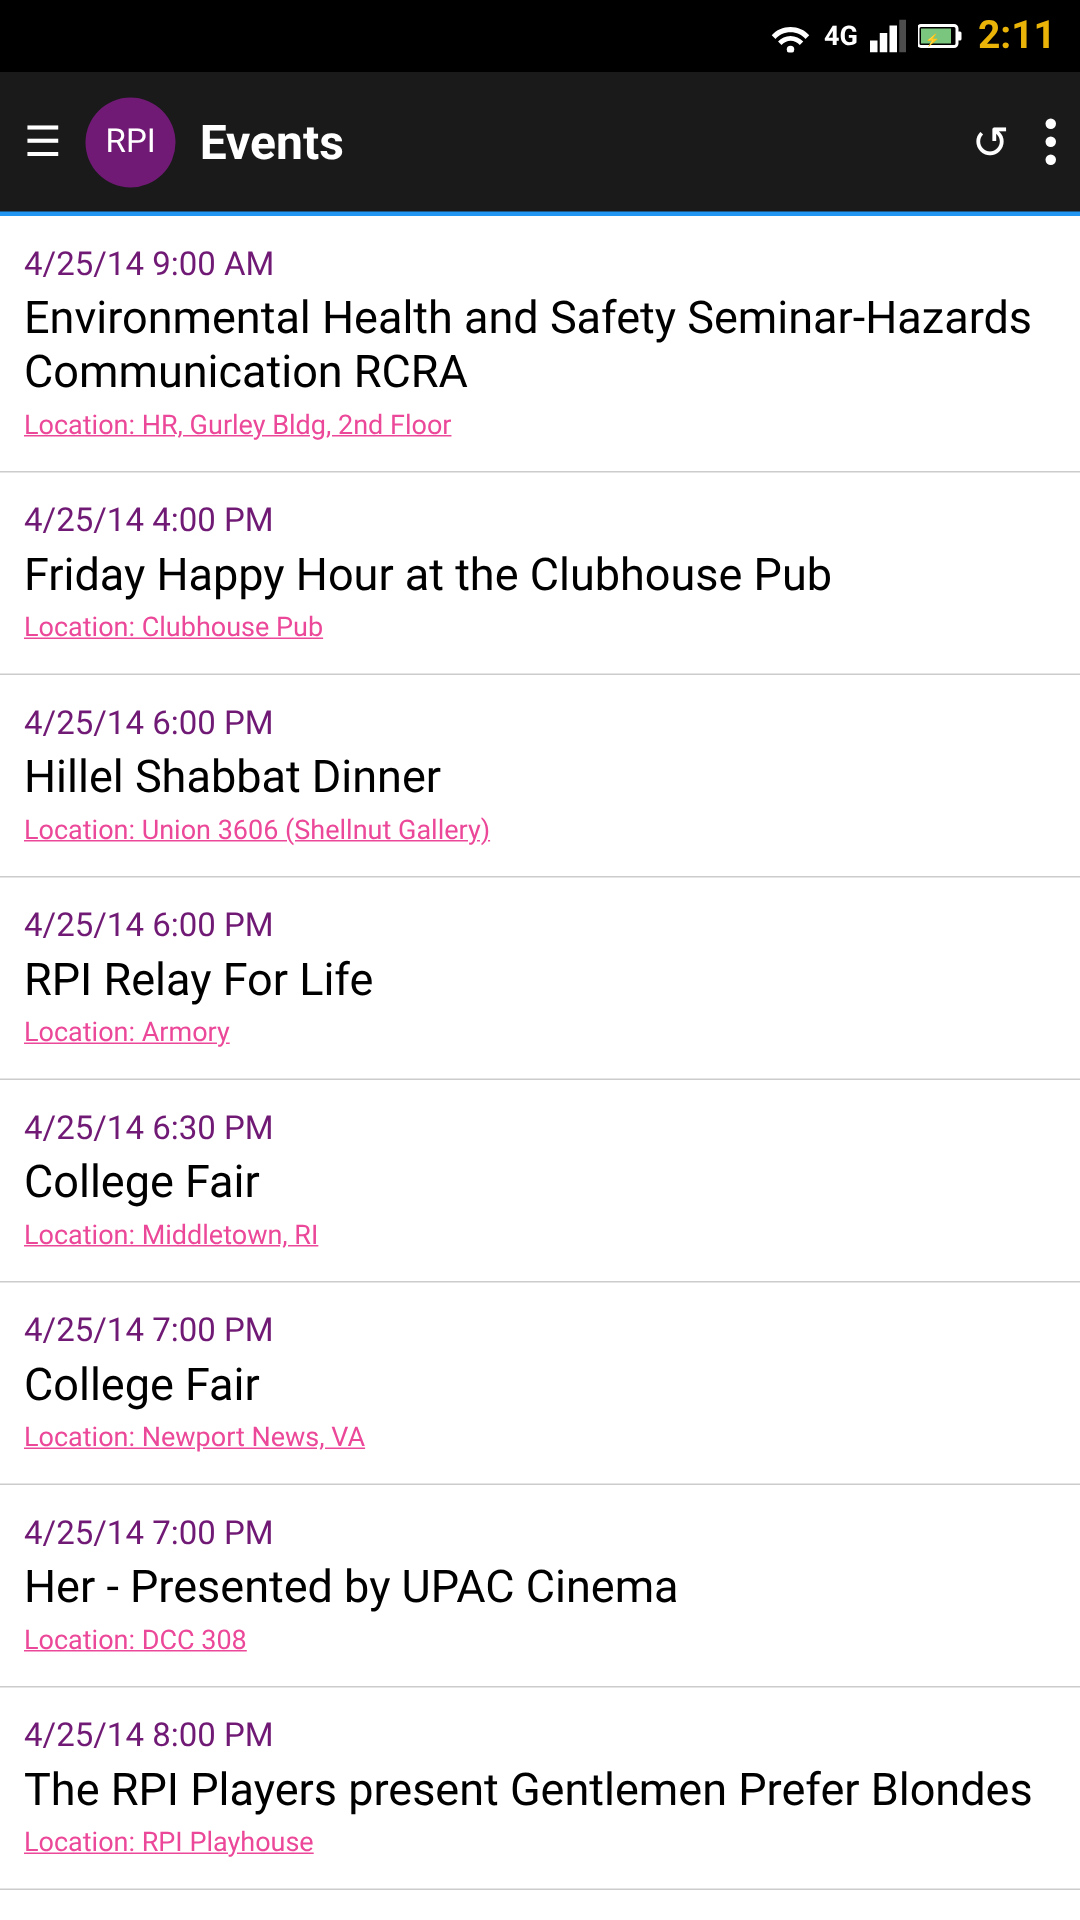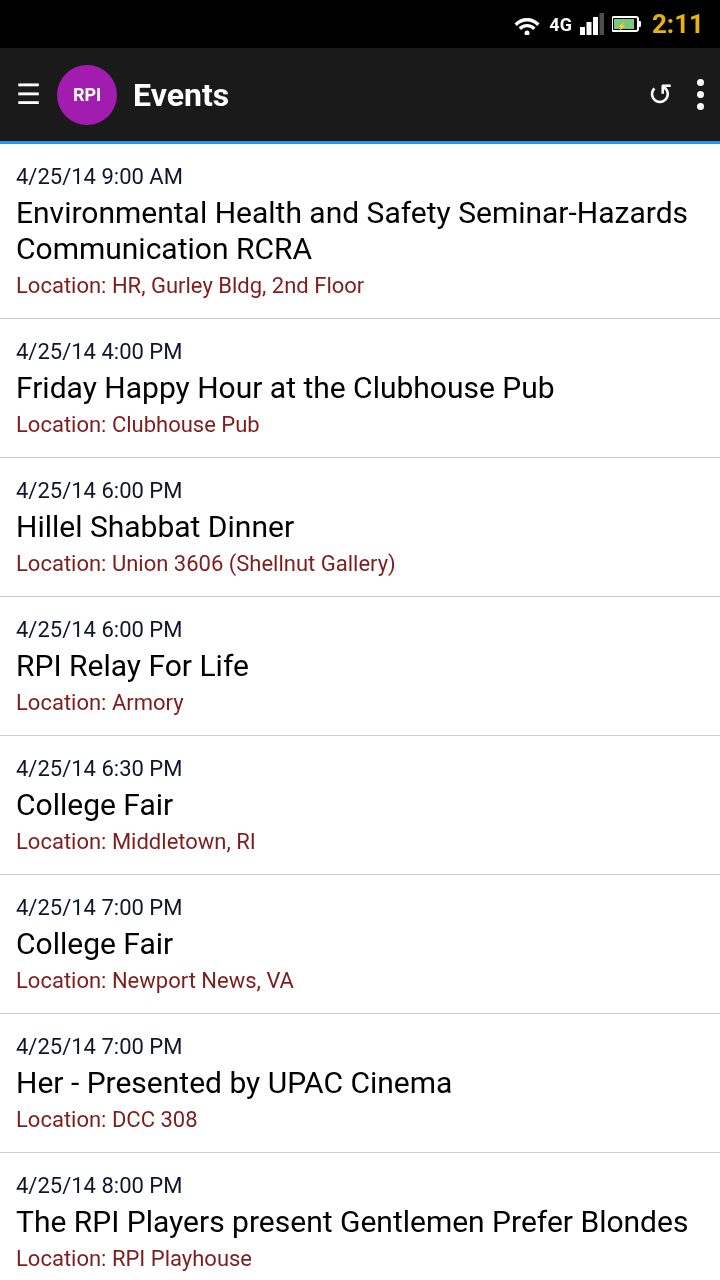--- a/index.html
+++ b/index.html
@@ -58,28 +58,28 @@
 
     .hamburger-icon {
       color: #ffffff;
       font-size: 28px;
       cursor: pointer;
     }
 
     .rpi-logo {
       width: 60px;
       height: 60px;
-      background: #a21caf;
+      background: #701a75;
       border-radius: 50%;
       display: flex;
       align-items: center;
       justify-content: center;
       color: #ffffff;
-      font-size: 18px;
-      font-weight: bold;
+      font-size: 22px;
+      font-weight: normal;
       flex-shrink: 0;
     }
 
     .toolbar-title {
       color: #ffffff;
       font-size: 32px;
       font-weight: 700;
       flex: 1;
     }
 
@@ -117,34 +117,35 @@
     }
 
     .event-item {
       padding: 20px 16px 20px 16px;
       border-bottom: 1px solid #cccccc;
       cursor: pointer;
     }
 
     .event-datetime {
       font-size: 22px;
-      color: #0f172a;
+      color: #701a75;
       margin-bottom: 6px;
     }
 
     .event-title {
       font-size: 30px;
       color: #000000;
       margin-bottom: 6px;
       line-height: 1.2;
     }
 
     .event-location {
-      font-size: 22px;
-      color: #7f1d1d;
+      font-size: 18px;
+      color: #ec4899;
+      text-decoration: underline;
     }
   </style>
 </head>
 <body>
 
 <div class="status-bar">
   <div class="status-icons">
 
     <svg width="28" height="22" viewBox="0 0 28 22" fill="white">
       <path d="M14 5C9 5 4.5 7 1.5 10.5L4 13C6.3 10.2 9.9 8.5 14 8.5s7.7 1.7 10 4.5l2.5-2.5C23.5 7 18.9 5 14 5z"></path>

